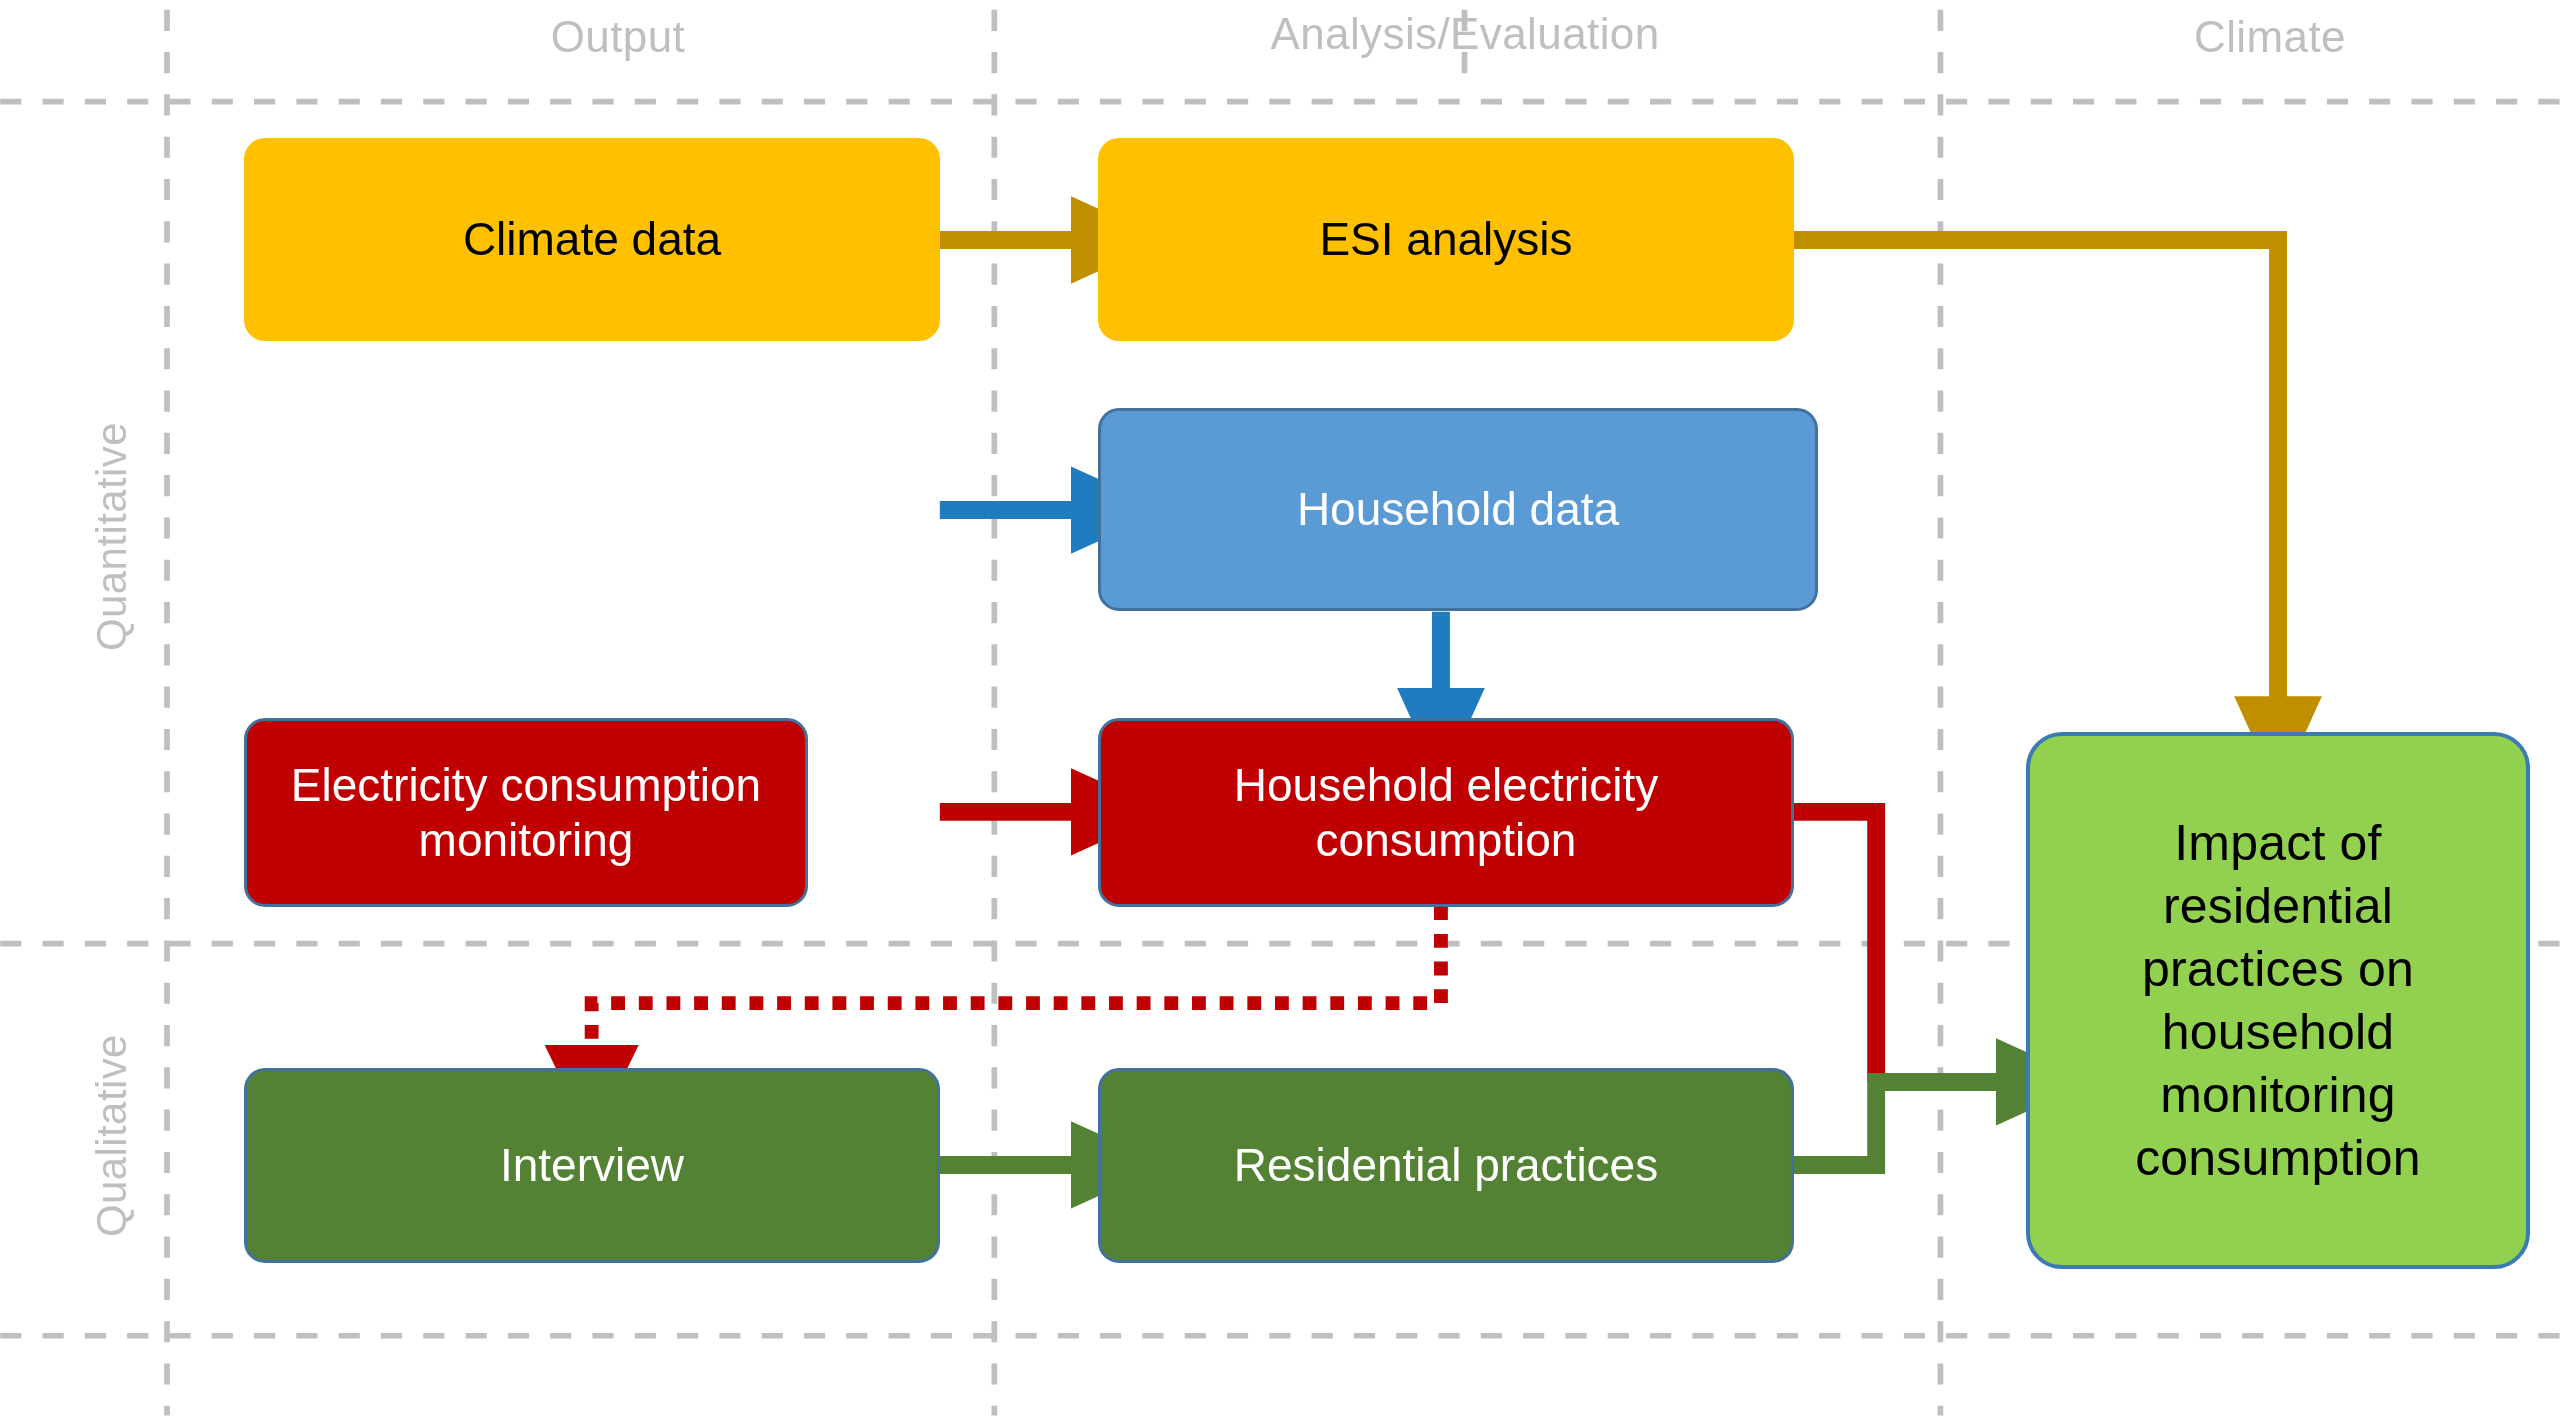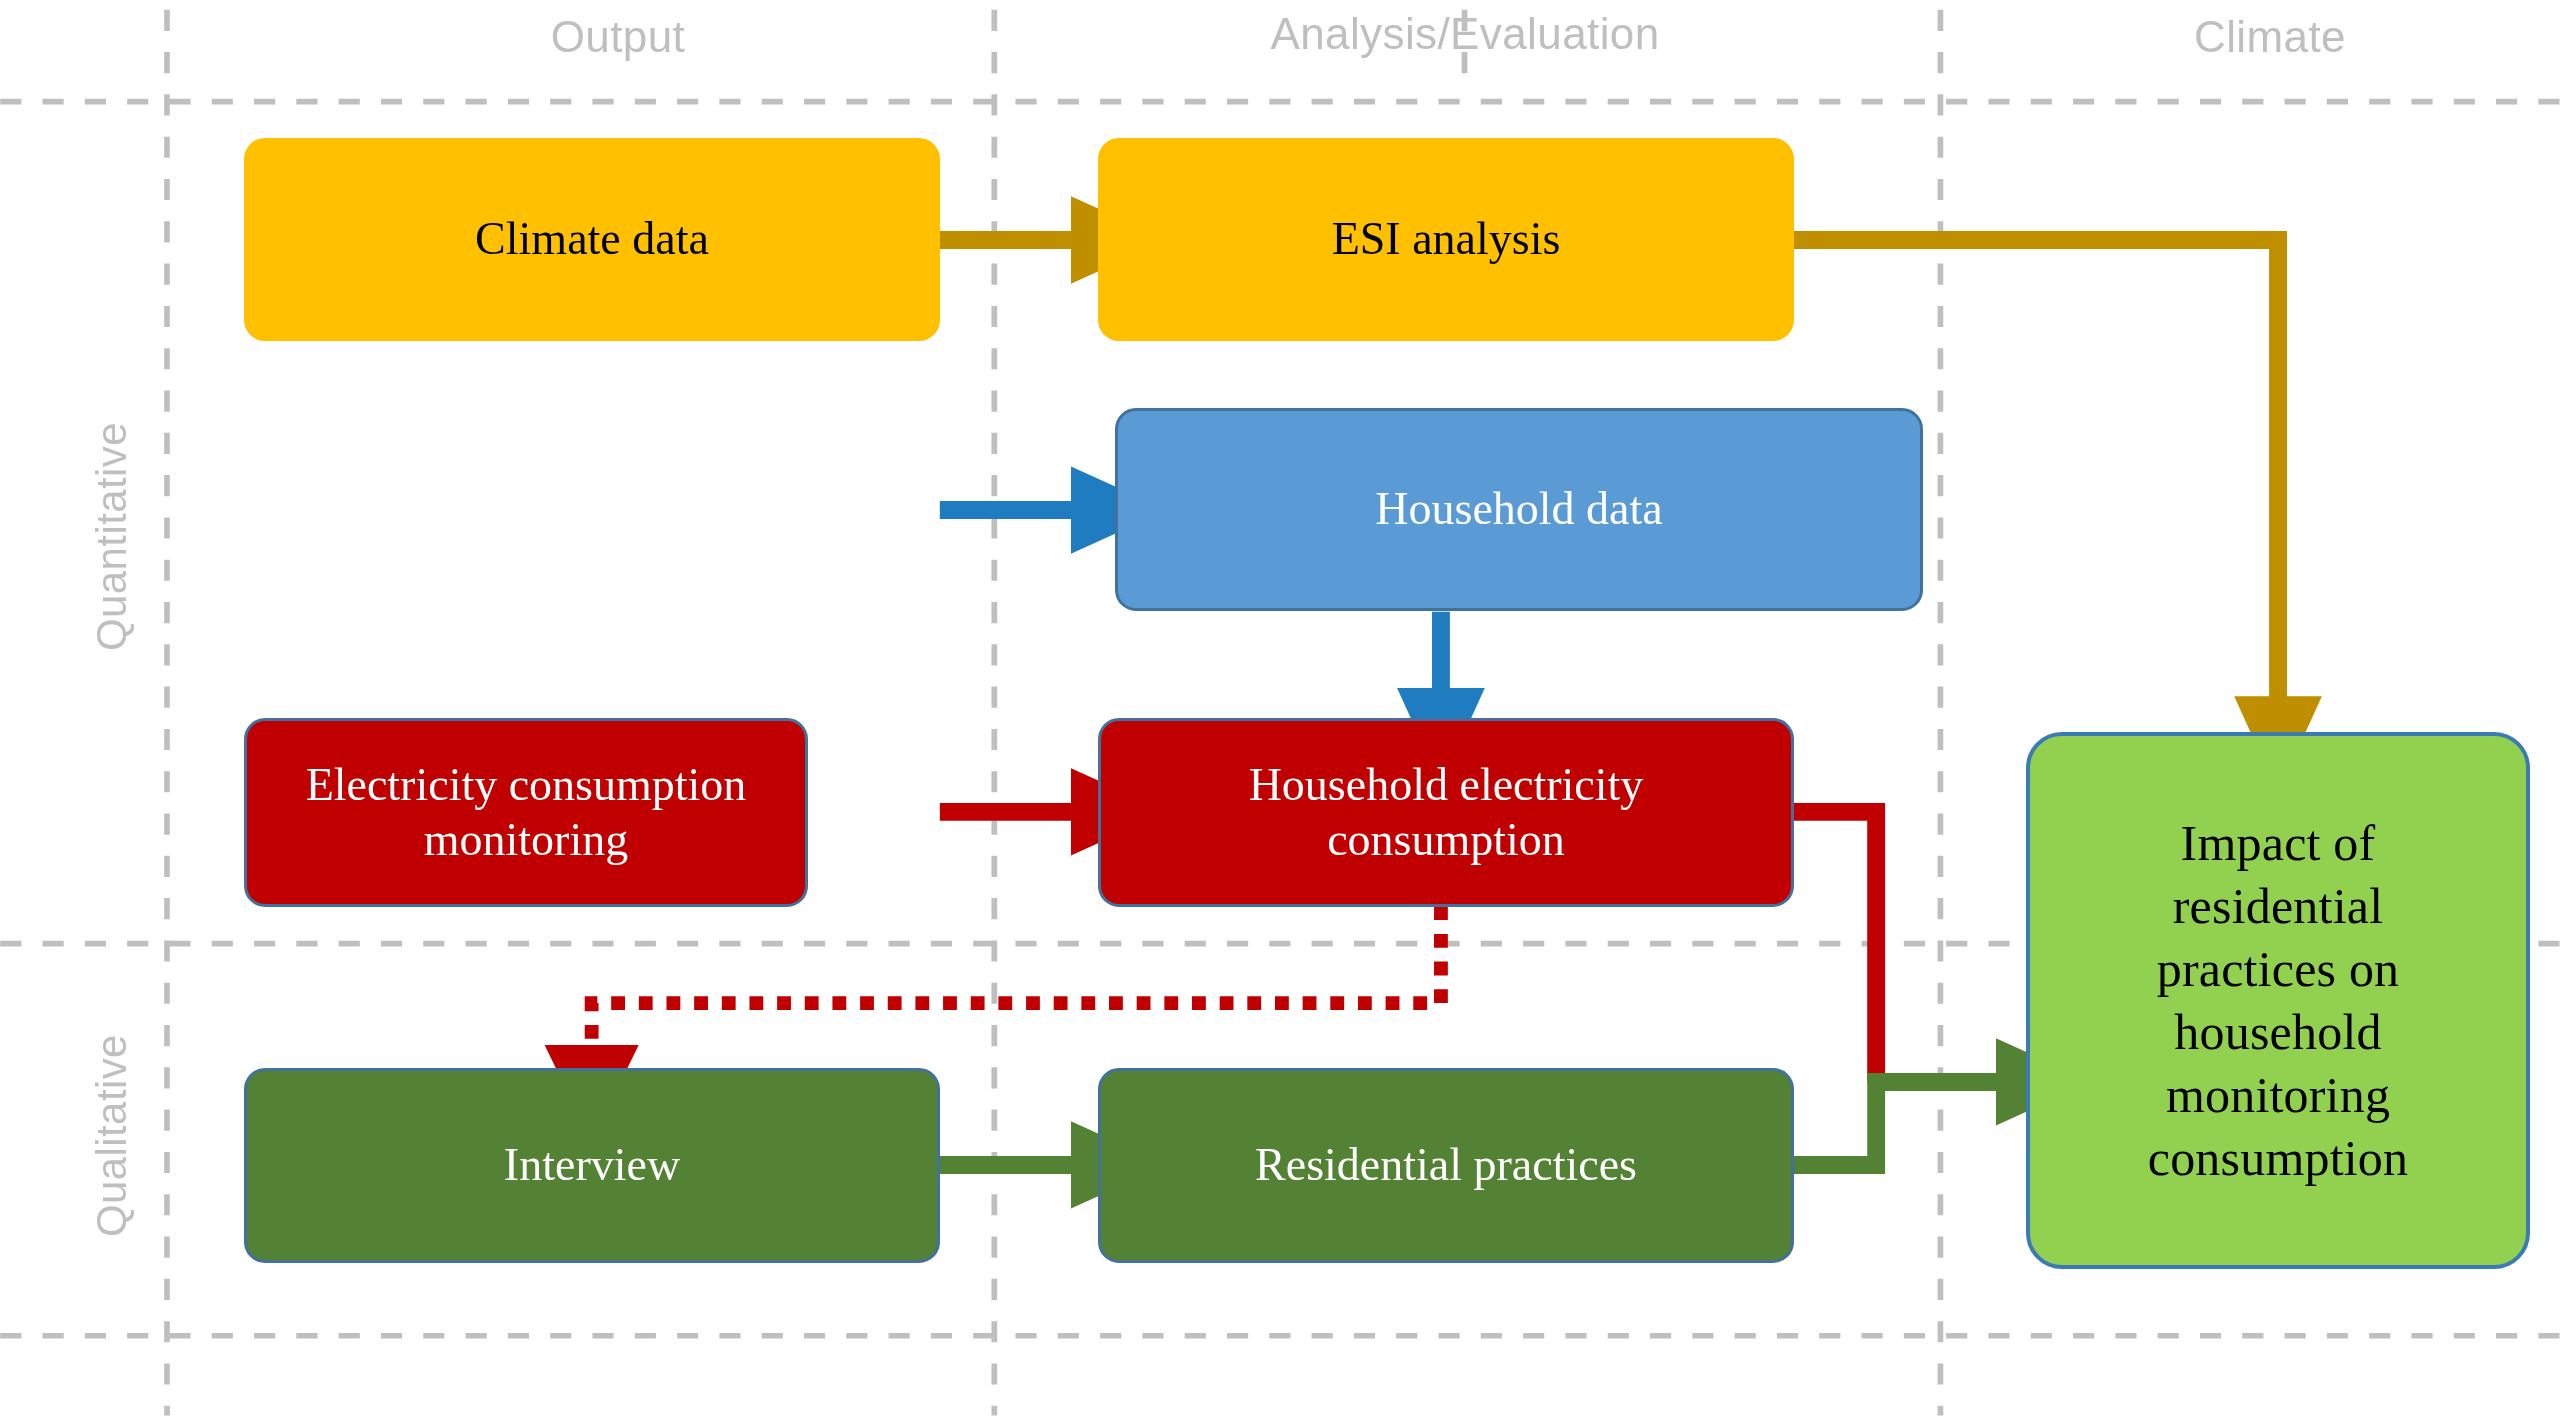--- a/index.html
+++ b/index.html
@@ -47,21 +47,20 @@
     position:absolute;
     box-sizing:border-box;
     display:flex;
     align-items:center;
     justify-content:center;
     text-align:center;
     border-radius:21px;
     font-size:46px;
     line-height:1.18;
     padding:4.9px 14.6px;
-    font-family:Liberation Serif, serif;
   }
   .node.yellow{
     background:#FFC000;
     color:#000000;
     border:none;
   }
   .node.blue{
     background:#5B9BD5;
     color:#ffffff;
     border:3.3px solid #41719C;
@@ -149,21 +148,21 @@
 
   <div class="node yellow" style="left:244px; top:138px; width:696px; height:203px;">
     <span>Climate data</span>
   </div>
 
   <div class="node yellow" style="left:1098px; top:138px; width:696px; height:203px;">
     <span>ESI analysis</span>
   </div>
 
 
-  <div class="node blue" style="left:1098px; top:408px; width:808px; height:203px;margin-left:17px;">
+  <div class="node blue" style="left:1098px; top:408px; width:720px; height:203px;">
     <span>Household data</span>
   </div>
 
   <div class="node red" style="left:244px; top:718px; width:564px; height:189px;">
     <div>
       <span>Electricity consumption</span>
       <span>monitoring</span>
     </div>
   </div>
 

